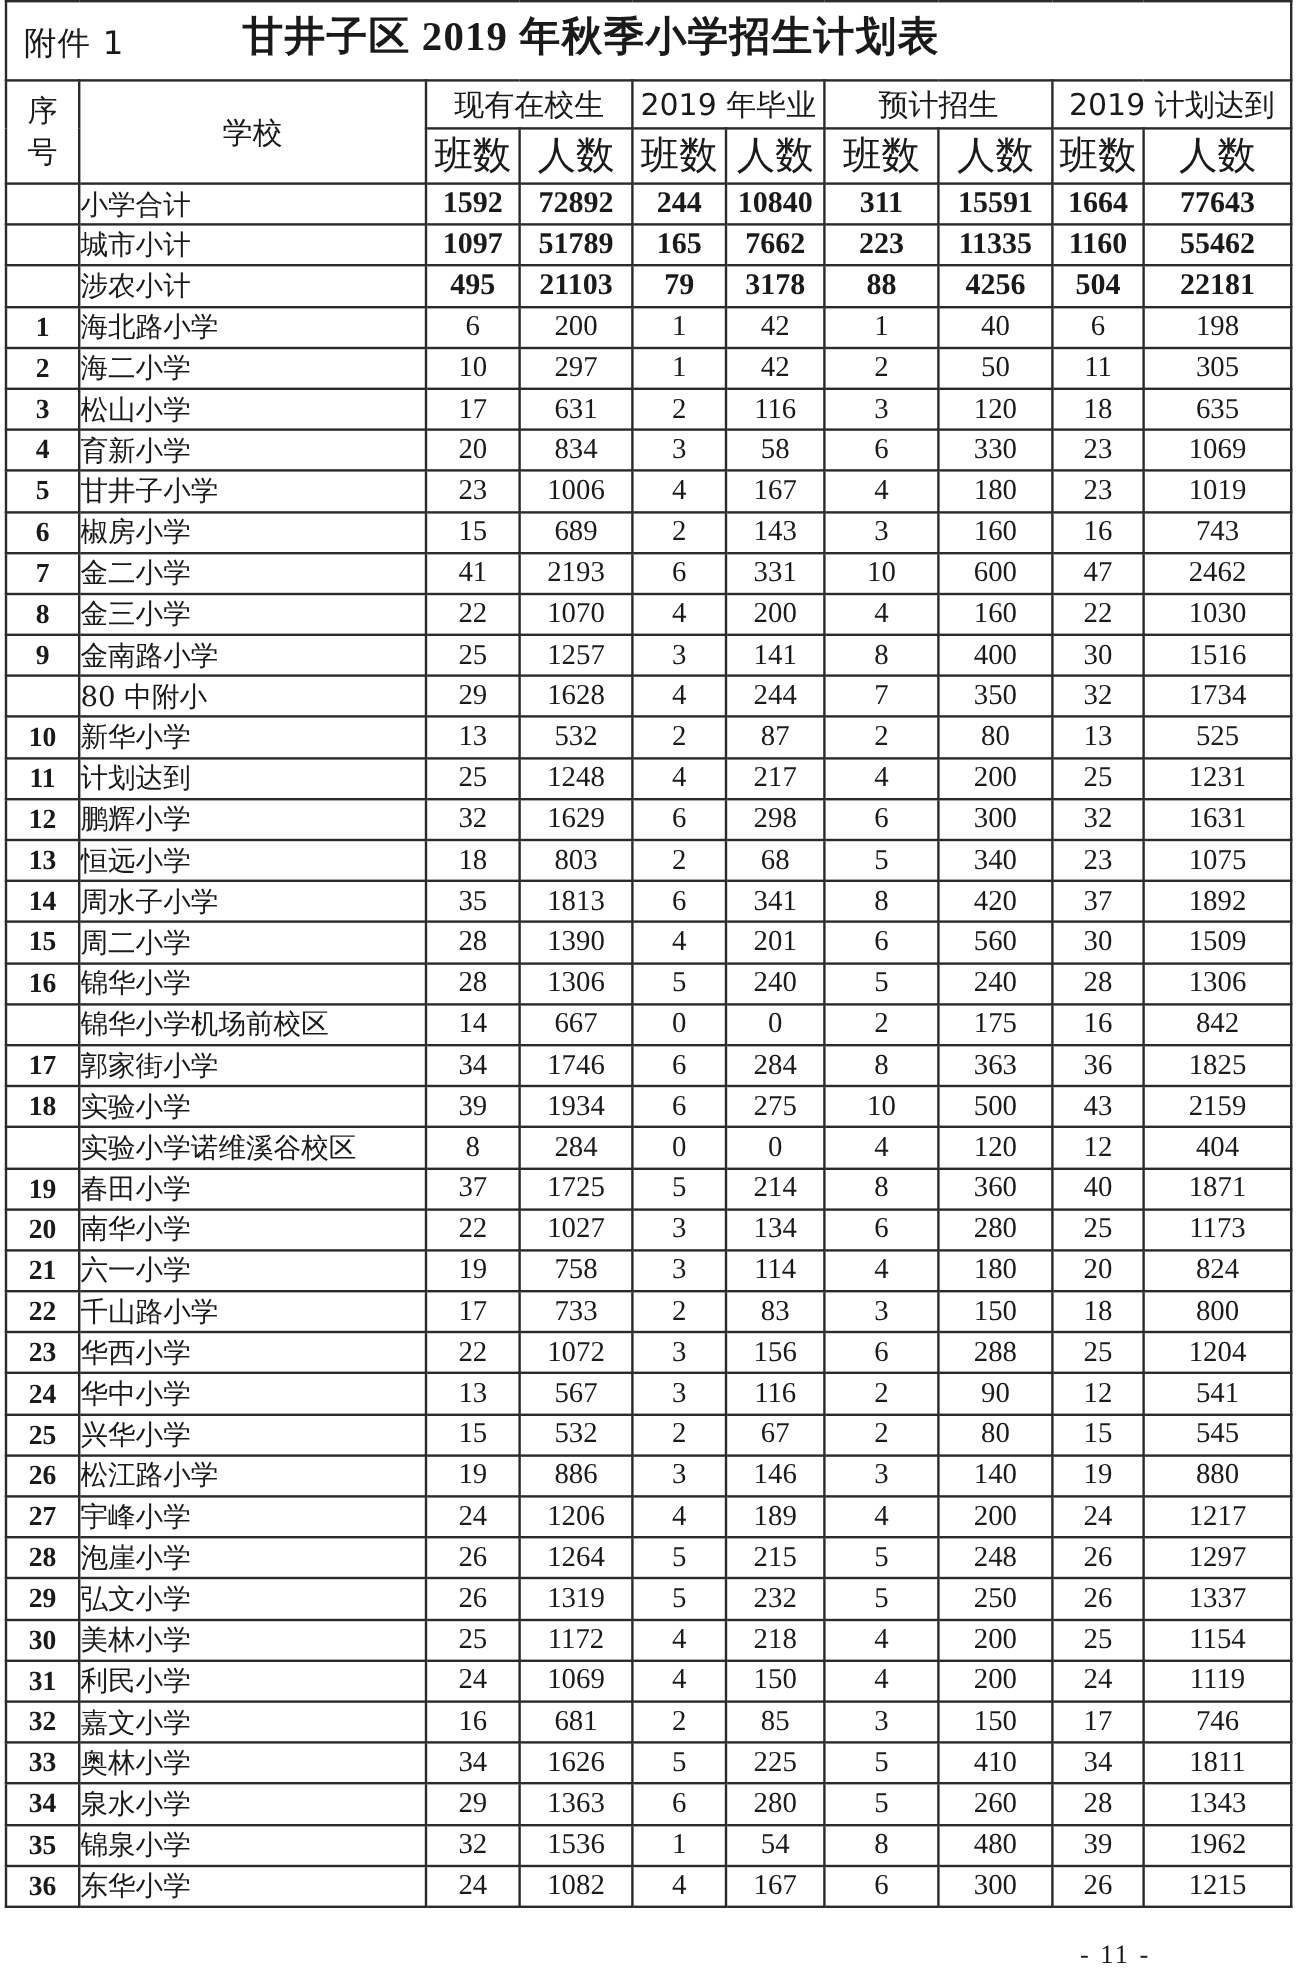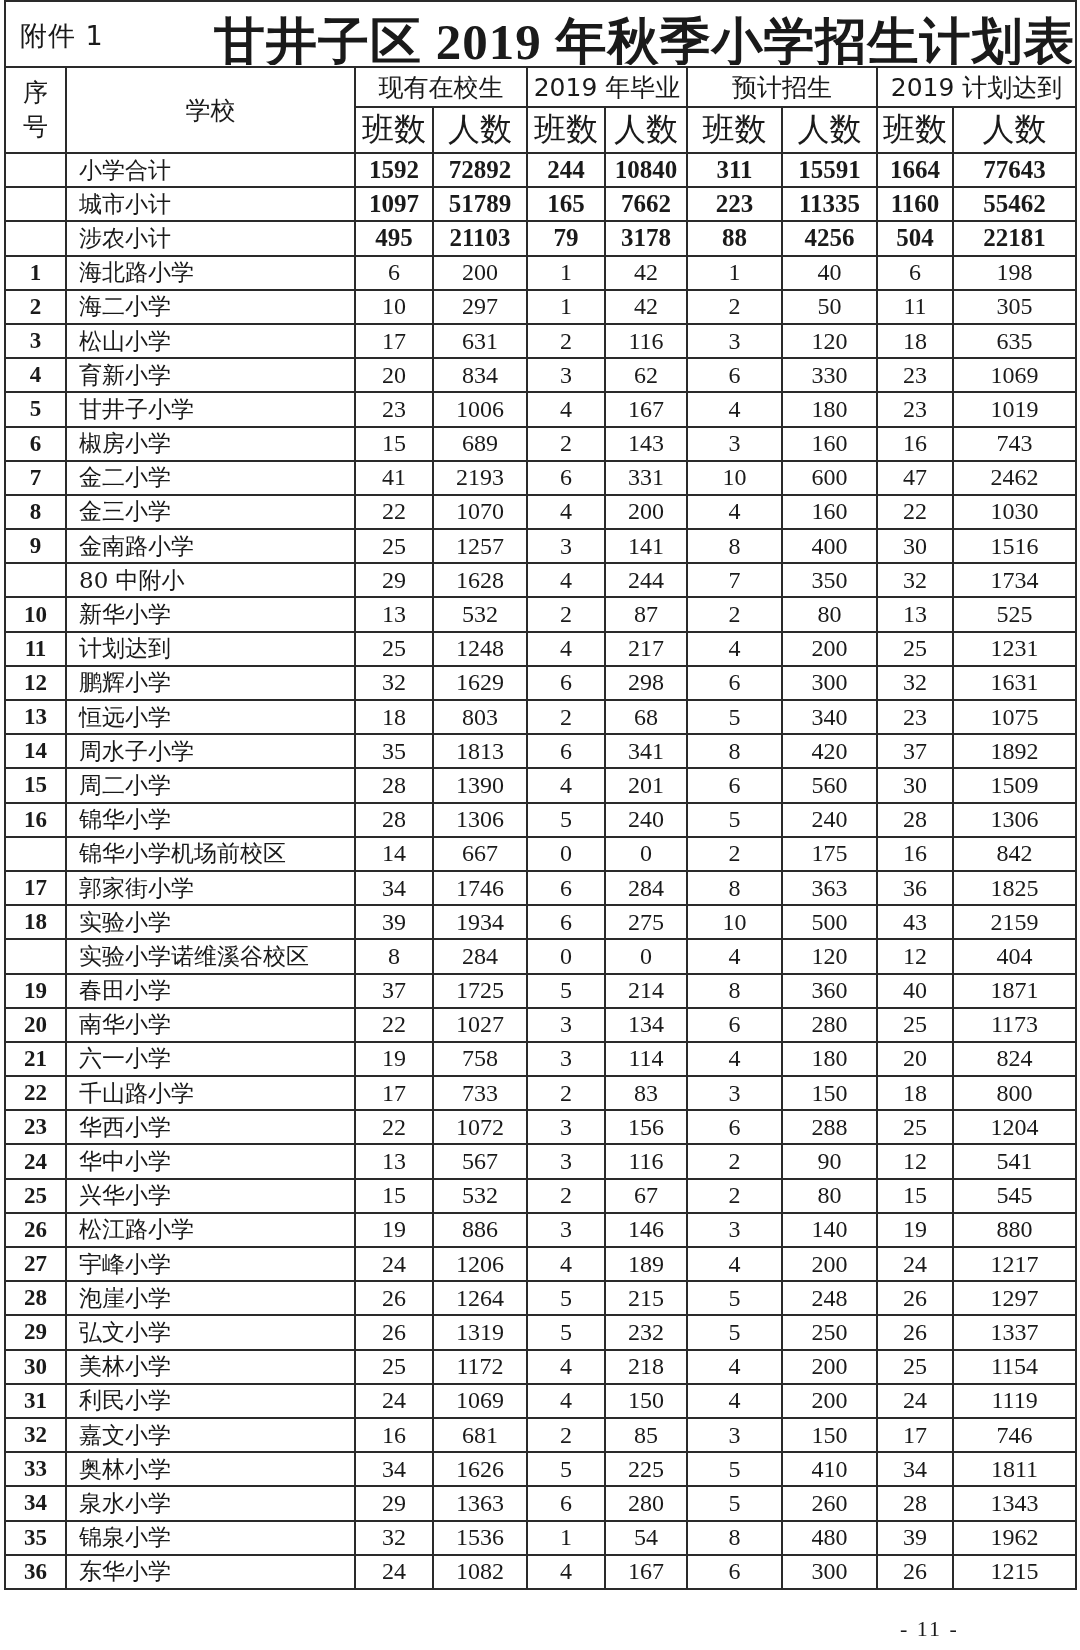--- a/index.html
+++ b/index.html
@@ -3,30 +3,30 @@
 <meta charset="utf-8">
 <style>
   html, body { margin: 0; padding: 0; background: #ffffff; }
   body { width: 1080px; height: 1650px; position: relative; overflow: hidden;
          font-family: "Liberation Serif", "DejaVu Serif", serif; color: #1a1a1a; }
   .page { position: absolute; left: 0; top: 0; width: 1080px; height: 1650px; }
   table.plan { position: absolute; left: 4px; top: 0px; width: 1071px;
                border-collapse: collapse; table-layout: fixed; }
   table.plan td, table.plan th { border: 2px solid #2a2a2a; padding: 0; text-align: center;
                vertical-align: middle; font-weight: normal; overflow: hidden; white-space: nowrap; }
-  .title-row td { height: 64px; text-align: left; border-radius: 11px; }
+  .title-row td { height: 64px; text-align: left; }
   .title-wrap { position: relative; height: 64px; }
   .annex { position: absolute; left: 14px; top: 16px; font-family: "DejaVu Sans", "Liberation Sans", sans-serif;
            font-size: 27px; letter-spacing: 1px; }
-  .doc-title { position: absolute; left: 208px; top: 6px; font-size: 51px; font-weight: bold; letter-spacing: 1px; }
+  .doc-title { position: absolute; left: 196px; top: 6px; font-size: 34px; font-weight: bold; letter-spacing: 1px; }
   .h1 td { height: 38px; font-family: "DejaVu Sans", "Liberation Sans", sans-serif; font-size: 25px; }
   .h2 td { height: 38px; font-family: "DejaVu Sans", "Liberation Sans", sans-serif; font-size: 32px; }
   .hdr-seq { font-size: 25px; line-height: 34px; font-family: "DejaVu Sans", "Liberation Sans", sans-serif; }
   .row td { height: 32.2px; font-size: 24px; }
-  .row td.name { text-align: left; padding-left: 12px; font-family: "DejaVu Serif", "Liberation Serif", serif; font-size: 23px; }
+  .row td.name { text-align: left; padding-left: 0; font-family: "DejaVu Serif", "Liberation Serif", serif; font-size: 23px; }
   .row td.seq { font-weight: bold; font-size: 23px; }
   .total td.num { font-weight: bold; font-size: 25px; margin-left: 16px; }
   .page-num { position: absolute; left: 900px; top: 1616px; font-size: 22px; letter-spacing: 2px; }
 </style>
 </head>
 <body>
 
 <div class="page">
   <table class="plan">
     <colgroup>
@@ -142,21 +142,21 @@
           <td class="num">120</td>
           <td class="num">18</td>
           <td class="num">635</td>
         </tr>
         <tr class="row">
           <td class="seq">4</td>
           <td class="name">育新小学</td>
           <td class="num">20</td>
           <td class="num">834</td>
           <td class="num">3</td>
-          <td class="num">62</td>
+          <td class="num">58</td>
           <td class="num">6</td>
           <td class="num">330</td>
           <td class="num">23</td>
           <td class="num">1069</td>
         </tr>
         <tr class="row">
           <td class="seq">5</td>
           <td class="name">甘井子小学</td>
           <td class="num">23</td>
           <td class="num">1006</td>

